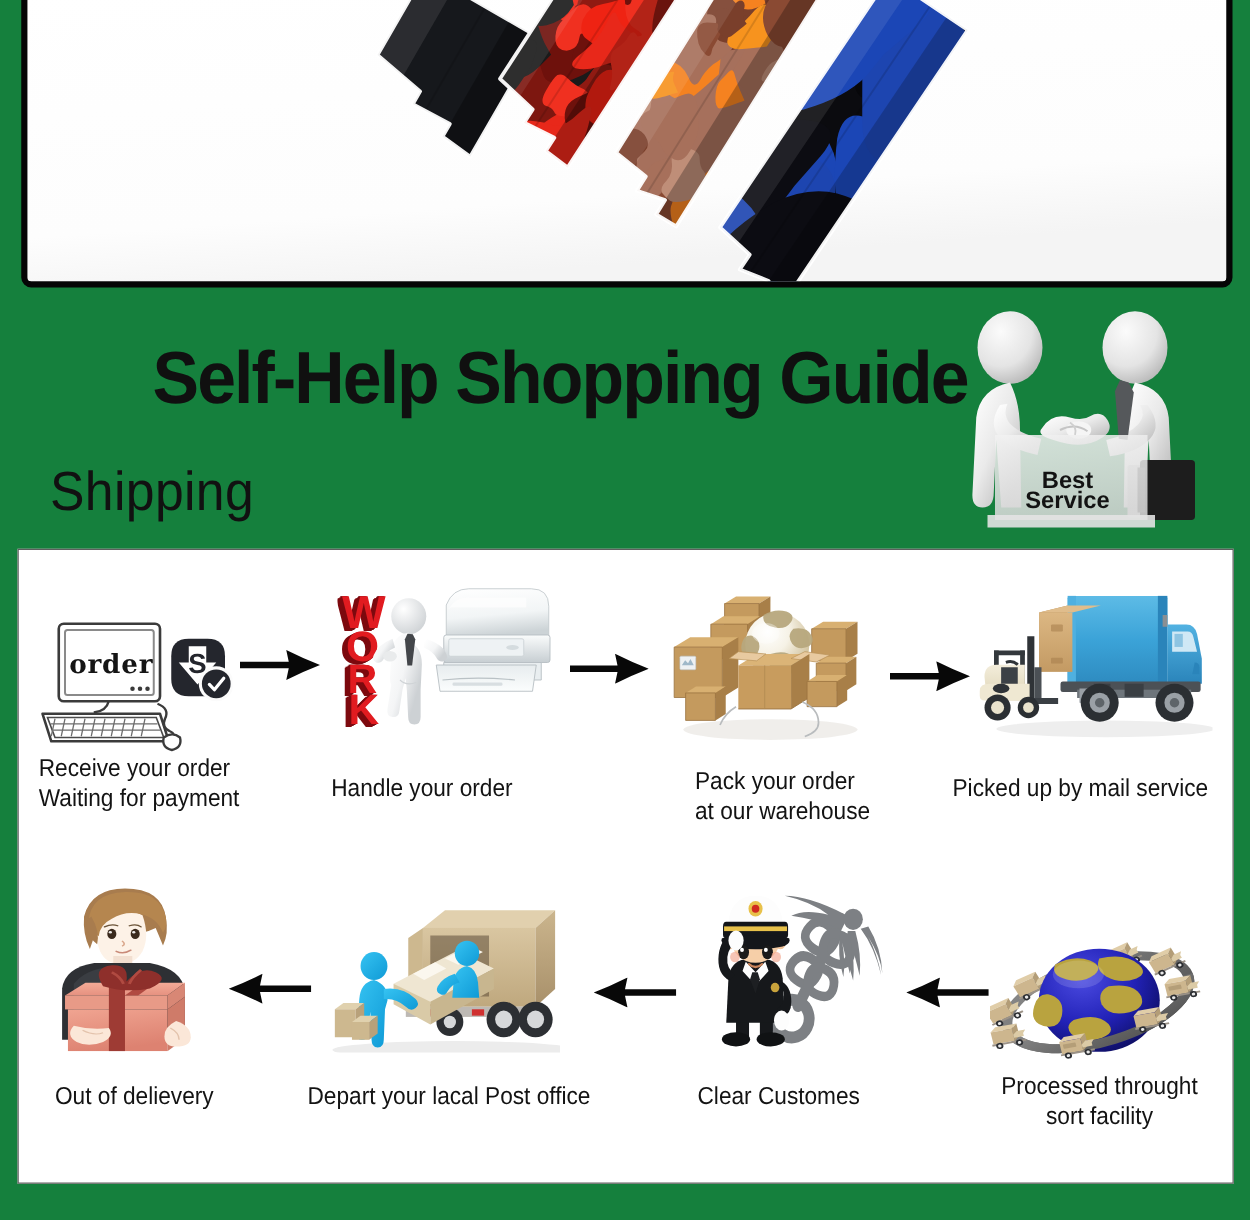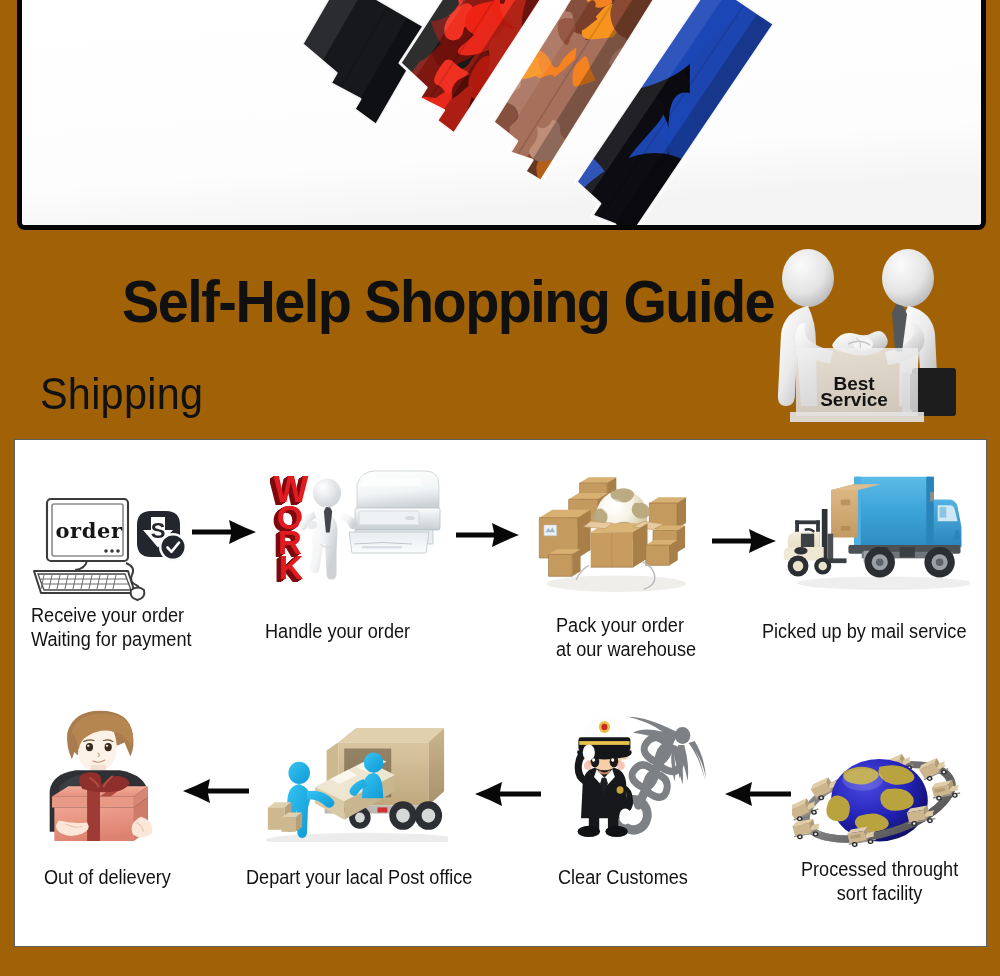--- a/index.html
+++ b/index.html
@@ -1,19 +1,19 @@
 <!DOCTYPE html>
 <html><head>
 <meta charset="utf-8">
 <style>
   * { box-sizing:border-box; }
   html,body { margin:0; padding:0; }
   body { width:1000px; height:976px; background:#fff;
          font-family:"Liberation Sans", sans-serif; overflow:hidden; position:relative; }
-  .page { position:absolute; left:0; top:0; width:1000px; height:976px; background:#a16207; }
+  .page { position:absolute; left:0; top:0; width:1000px; height:976px; background:#15803d; }
   #photo-box { position:absolute; left:17px; top:-10px; width:969px; height:240px;
                border:5px solid #050505; border-radius:8px; background:#fff; overflow:hidden; }
   #photo-box svg { position:absolute; left:0; top:0; display:block; }
   #guide-title { position:absolute; left:122px; top:273px; font-size:59px; line-height:59px;
                  font-weight:bold; color:#101010; letter-spacing:-1.6px;
                  transform:scaleX(0.946); transform-origin:left top; white-space:nowrap; }
   #shipping-title { position:absolute; left:40px; top:372px; font-size:44px; line-height:44px;
                  font-weight:400; color:#111; letter-spacing:0.3px;
                  transform:scaleX(0.940); transform-origin:left top; white-space:nowrap; }
   #best-service { position:absolute; left:760px; top:240px; width:206px; height:190px; }

